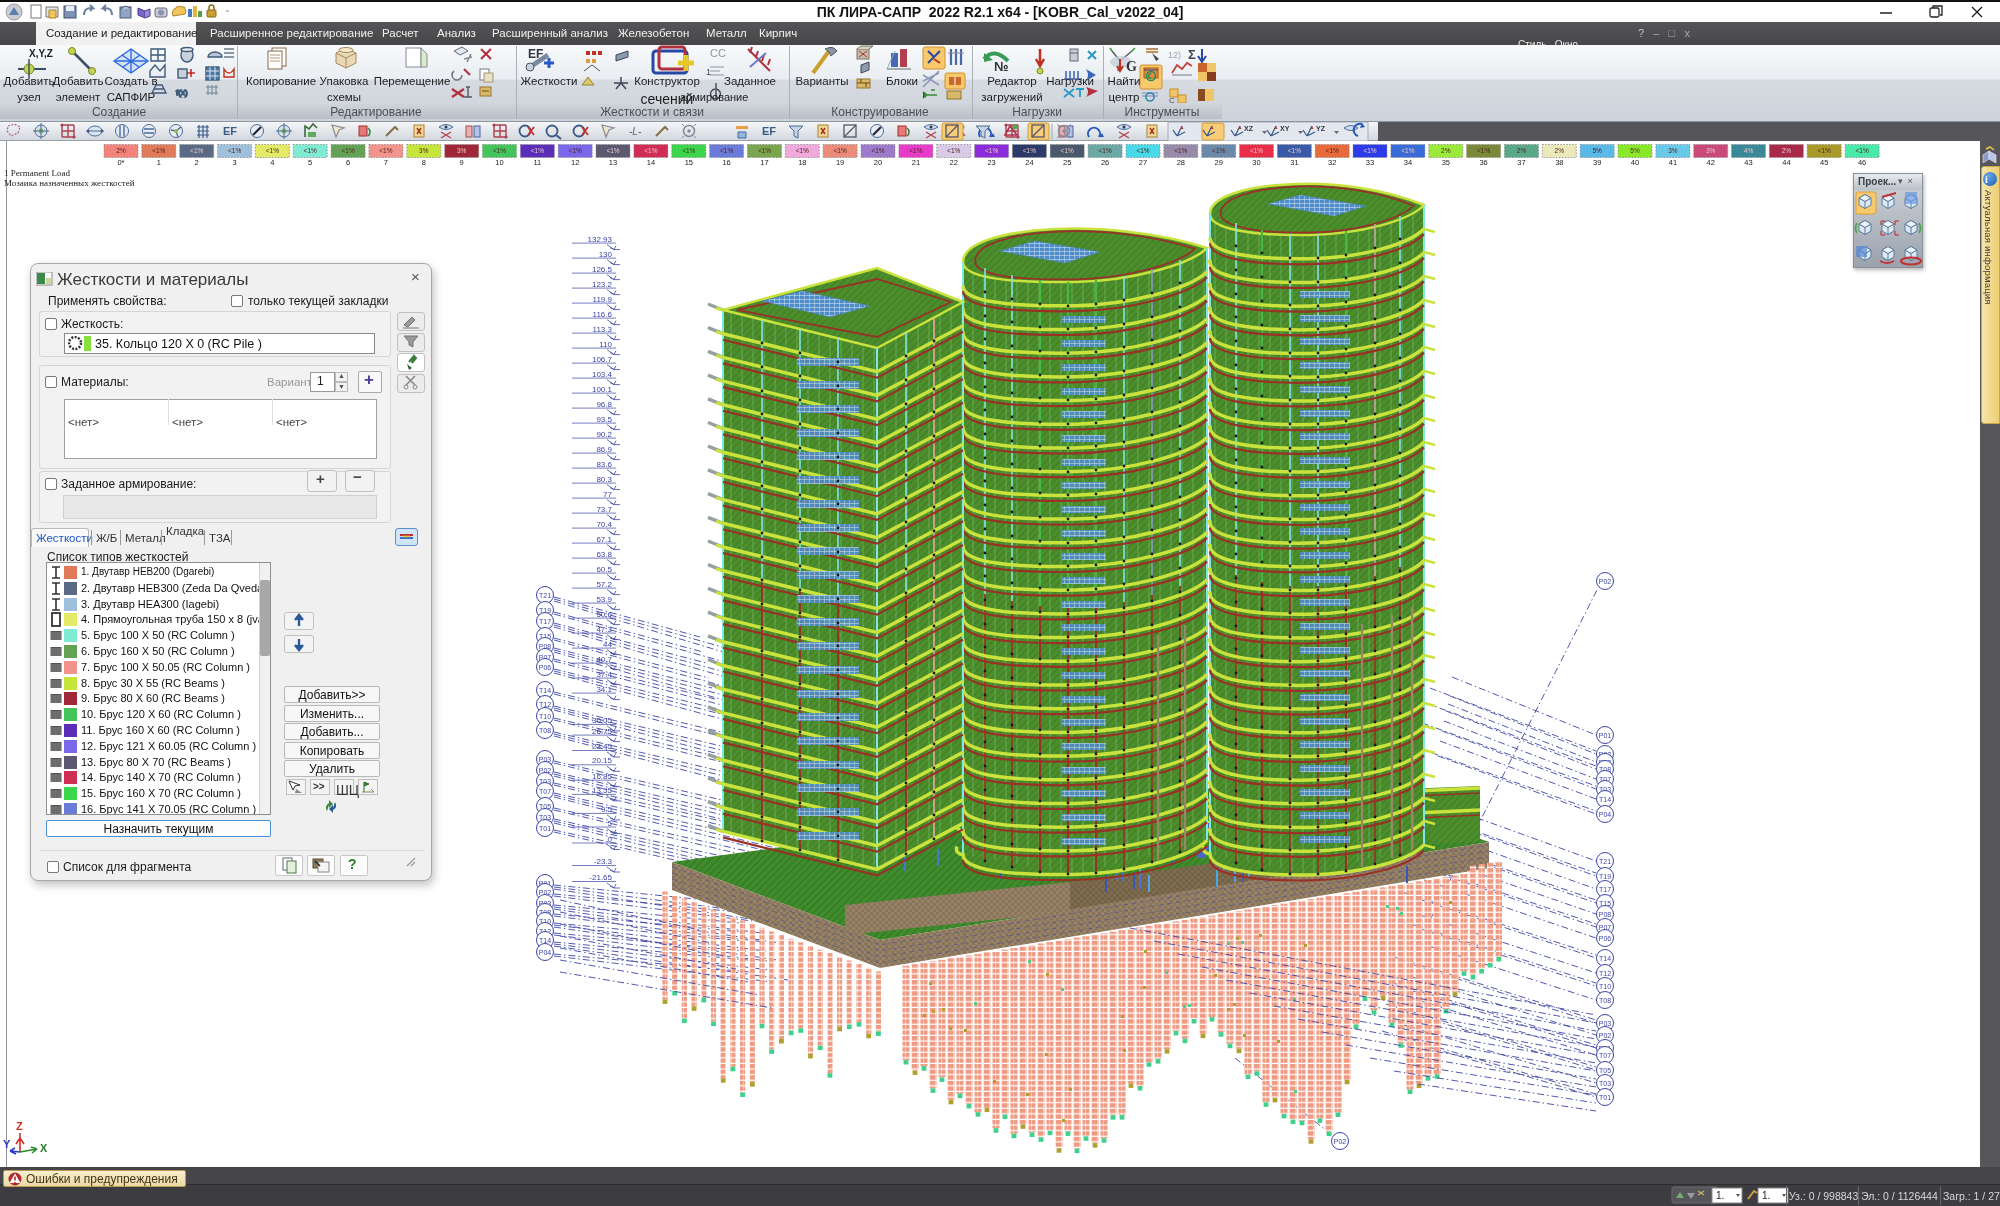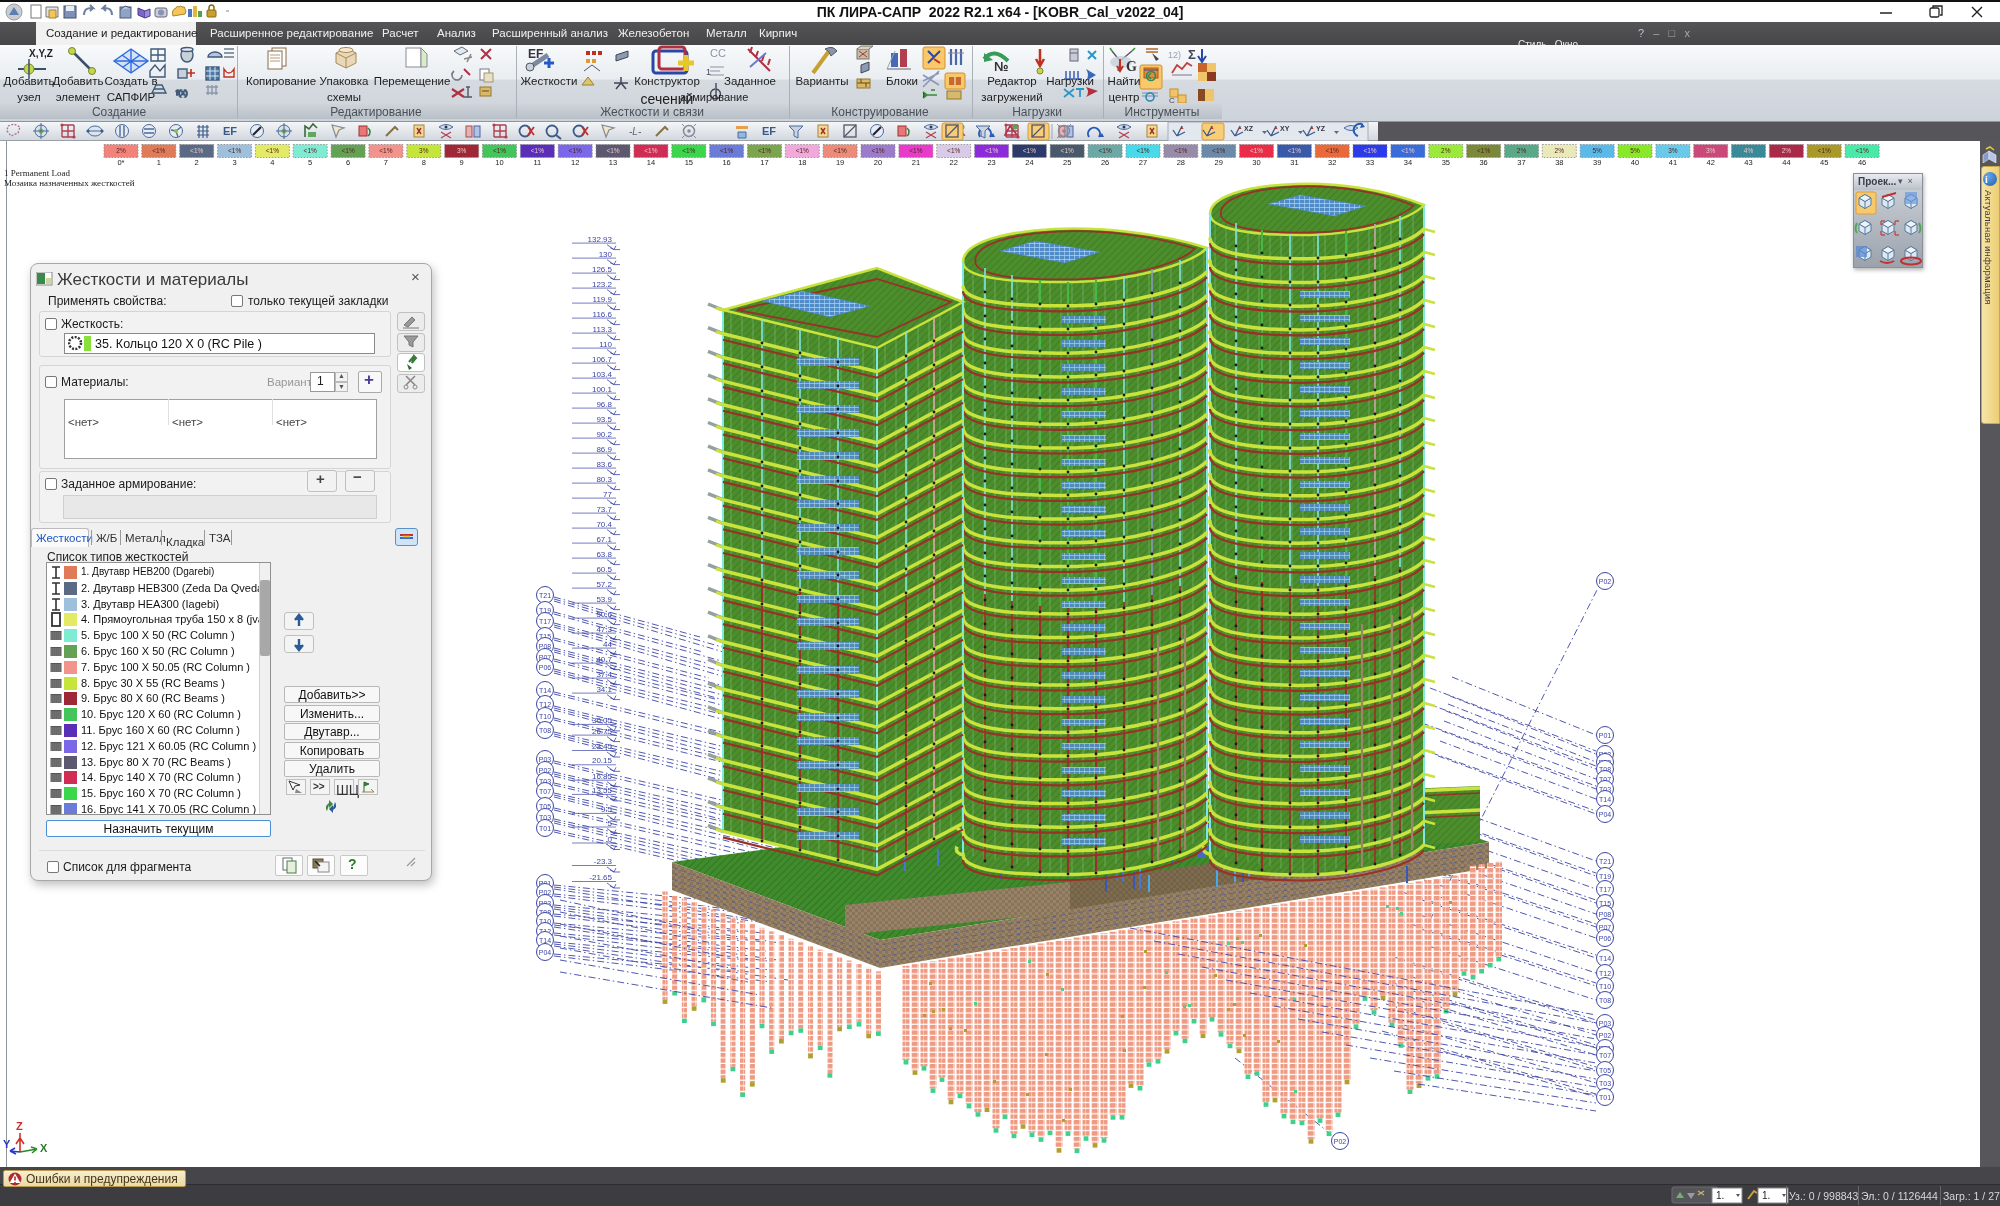--- a/index.html
+++ b/index.html
@@ -2150,21 +2150,21 @@
 <div class="abs" style="left:276px;top:206px;width:30px;height:22px;background:#f2f2f2;border:1px solid #c0c0c0;border-radius:3px;"></div>
 <div class="tx" style="left:285px;top:206px;font-size:15px;font-weight:bold;color:#444;">+</div>
 <div class="abs" style="left:314px;top:206px;width:30px;height:22px;background:#f2f2f2;border:1px solid #c0c0c0;border-radius:3px;"></div>
 <div class="tx" style="left:322px;top:204px;font-size:15px;font-weight:bold;color:#444;">−</div>
 <div class="abs" style="left:32px;top:231px;width:314px;height:24px;background:#e8e8e8;border:1px solid #d0d0d0;"></div>
 
 <div class="abs" style="left:0px;top:264px;width:58px;height:19px;background:#fafafa;border:1px solid #bbb;border-bottom:none;border-radius:3px 3px 0 0;"></div>
 <div class="tx" style="left:5px;top:268px;font-size:11.5px;color:#1a56c4;">Жесткости</div>
 <div class="tx" style="left:65px;top:268px;font-size:11.5px;color:#333;">Ж/Б</div>
 <div class="tx" style="left:94px;top:268px;font-size:11.5px;color:#333;">Металл</div>
-<div class="tx" style="left:135px;top:272px;font-size:11.5px;color:#333;">Кладка</div>
+<div class="tx" style="left:135px;top:261px;font-size:11.5px;color:#333;">Кладка</div>
 <div class="tx" style="left:178px;top:268px;font-size:11.5px;color:#333;">ТЗА</div>
 <div class="abs" style="left:60px;top:266px;width:1px;height:15px;background:#999;"></div>
 <div class="abs" style="left:89px;top:266px;width:1px;height:15px;background:#999;"></div>
 <div class="abs" style="left:130px;top:266px;width:1px;height:15px;background:#999;"></div>
 <div class="abs" style="left:173px;top:266px;width:1px;height:15px;background:#999;"></div>
 <div class="abs" style="left:200px;top:266px;width:1px;height:15px;background:#999;"></div>
 <div class="abs" style="left:364px;top:264px;width:23px;height:18px;background:#cfe4f7;border:1px solid #5a8fc8;border-radius:3px;"></div>
 <svg class="abs" style="left:364px;top:264px;" width="23" height="18" viewBox="0 0 23 18">
 <path d="M5 7 h13" stroke="#c03030" stroke-width="2"></path>
       <path d="M5 10 h13" stroke="#3868c8" stroke-width="2"></path>
@@ -2276,21 +2276,21 @@
 <div class="abs" style="left:253px;top:371px;width:30px;height:18px;background:#f4f4f4;border:1px solid #c0c0c0;border-radius:3px;"></div>
 <svg class="abs" style="left:253px;top:371px;" width="30" height="18" viewBox="0 0 30 18">
       <path d="M15 4 v7 M11 10 l4 5 4 -5" fill="#2a5a9a" stroke="#2a5a9a" stroke-width="2.4"></path>
     </svg>
 
 <div class="abs" style="left:253px;top:422px;width:96px;height:17px;background:#f7f7f7;border:1px solid #b8b8b8;border-radius:2px;"></div>
 <div class="tx" style="left:253px;top:424px;width:96px;text-align:center;font-size:12px;color:#111;">Добавить&gt;&gt;</div>
 <div class="abs" style="left:253px;top:441px;width:96px;height:17px;background:#f7f7f7;border:1px solid #b8b8b8;border-radius:2px;"></div>
 <div class="tx" style="left:253px;top:443px;width:96px;text-align:center;font-size:12px;color:#111;">Изменить...</div>
 <div class="abs" style="left:253px;top:459px;width:96px;height:17px;background:#f7f7f7;border:1px solid #b8b8b8;border-radius:2px;"></div>
-<div class="tx" style="left:253px;top:461px;width:96px;text-align:center;font-size:12px;color:#111;">Двутавр...</div>
+<div class="tx" style="left:253px;top:461px;width:96px;text-align:center;font-size:12px;color:#111;">Добавить...</div>
 <div class="abs" style="left:253px;top:478px;width:96px;height:17px;background:#f7f7f7;border:1px solid #b8b8b8;border-radius:2px;"></div>
 <div class="tx" style="left:253px;top:480px;width:96px;text-align:center;font-size:12px;color:#111;">Копировать</div>
 <div class="abs" style="left:253px;top:496px;width:96px;height:17px;background:#f7f7f7;border:1px solid #b8b8b8;border-radius:2px;"></div>
 <div class="tx" style="left:253px;top:498px;width:96px;text-align:center;font-size:12px;color:#111;">Удалить</div>
 
 <div class="abs" style="left:255px;top:515px;width:20px;height:16px;background:#f4f4f4;border:1px solid #c0c0c0;"></div>
 <svg class="abs" style="left:255px;top:515px;" width="20" height="16" viewBox="0 0 20 16">
       <path d="M3 2 l4 9 l2 -4 l5 -1 z" fill="#fff" stroke="#333"></path>
       <path d="M10 10 l6 4 h-7 z" fill="#888"></path>
     </svg>

